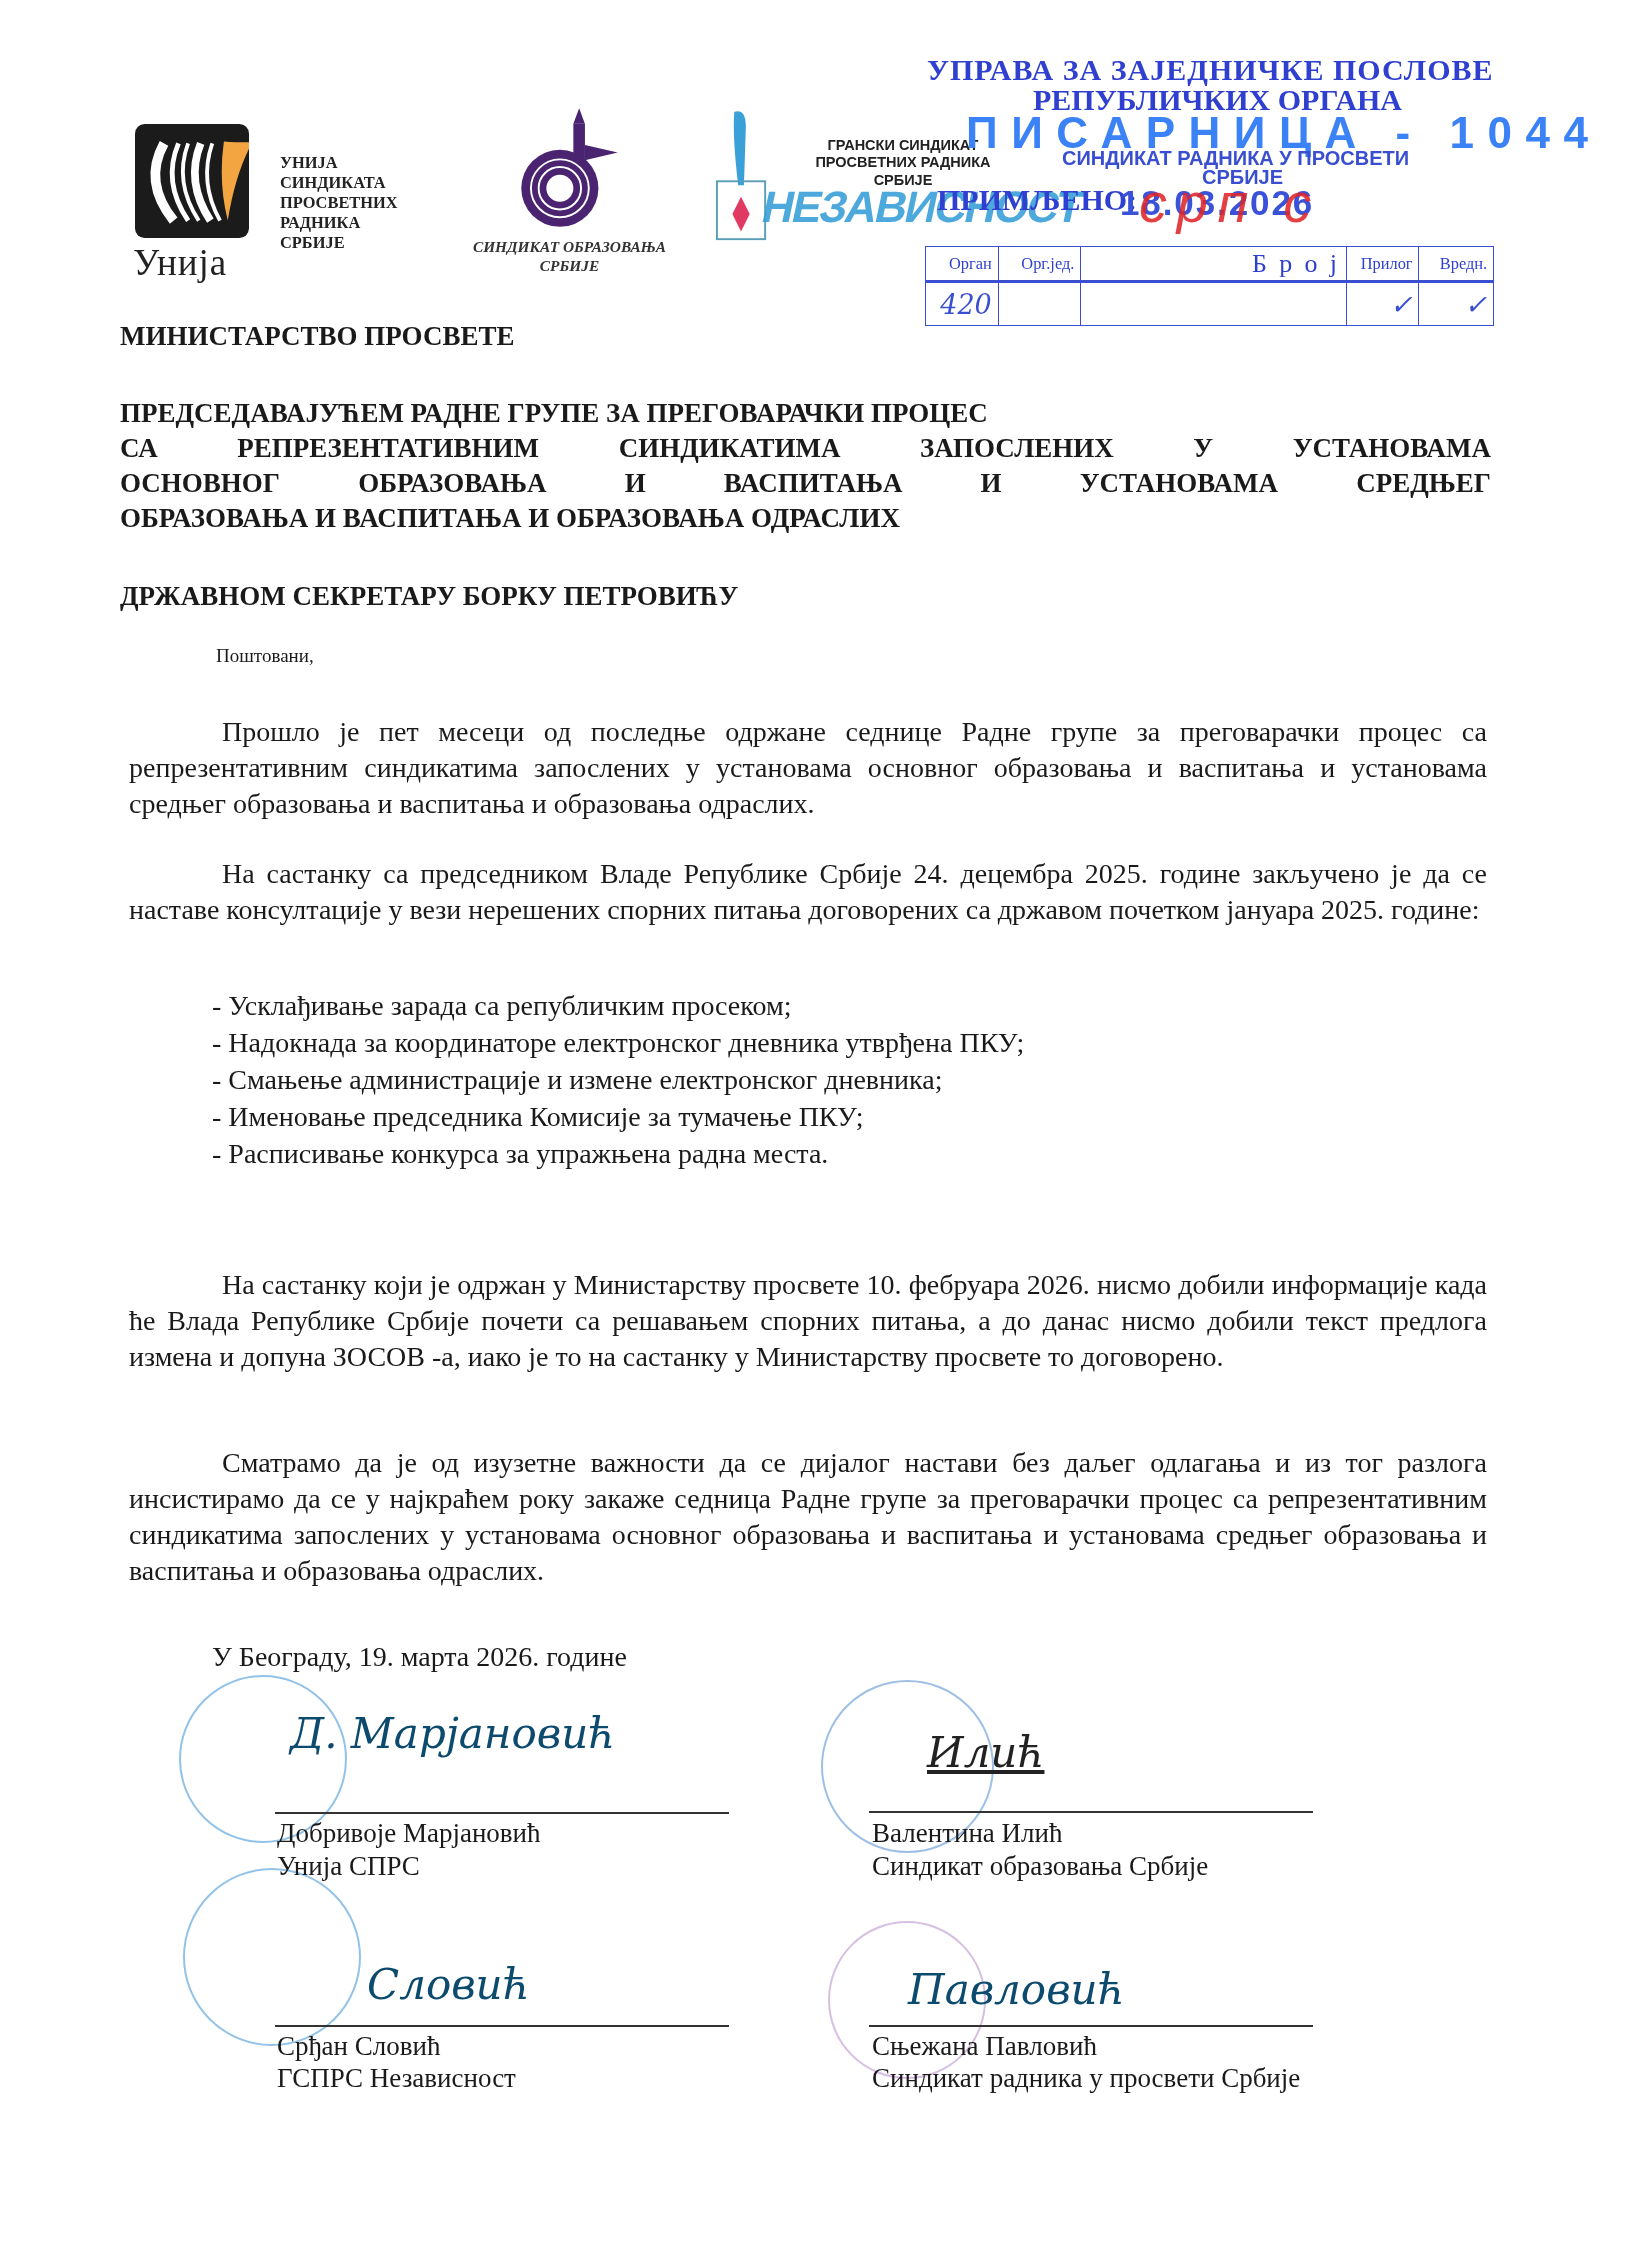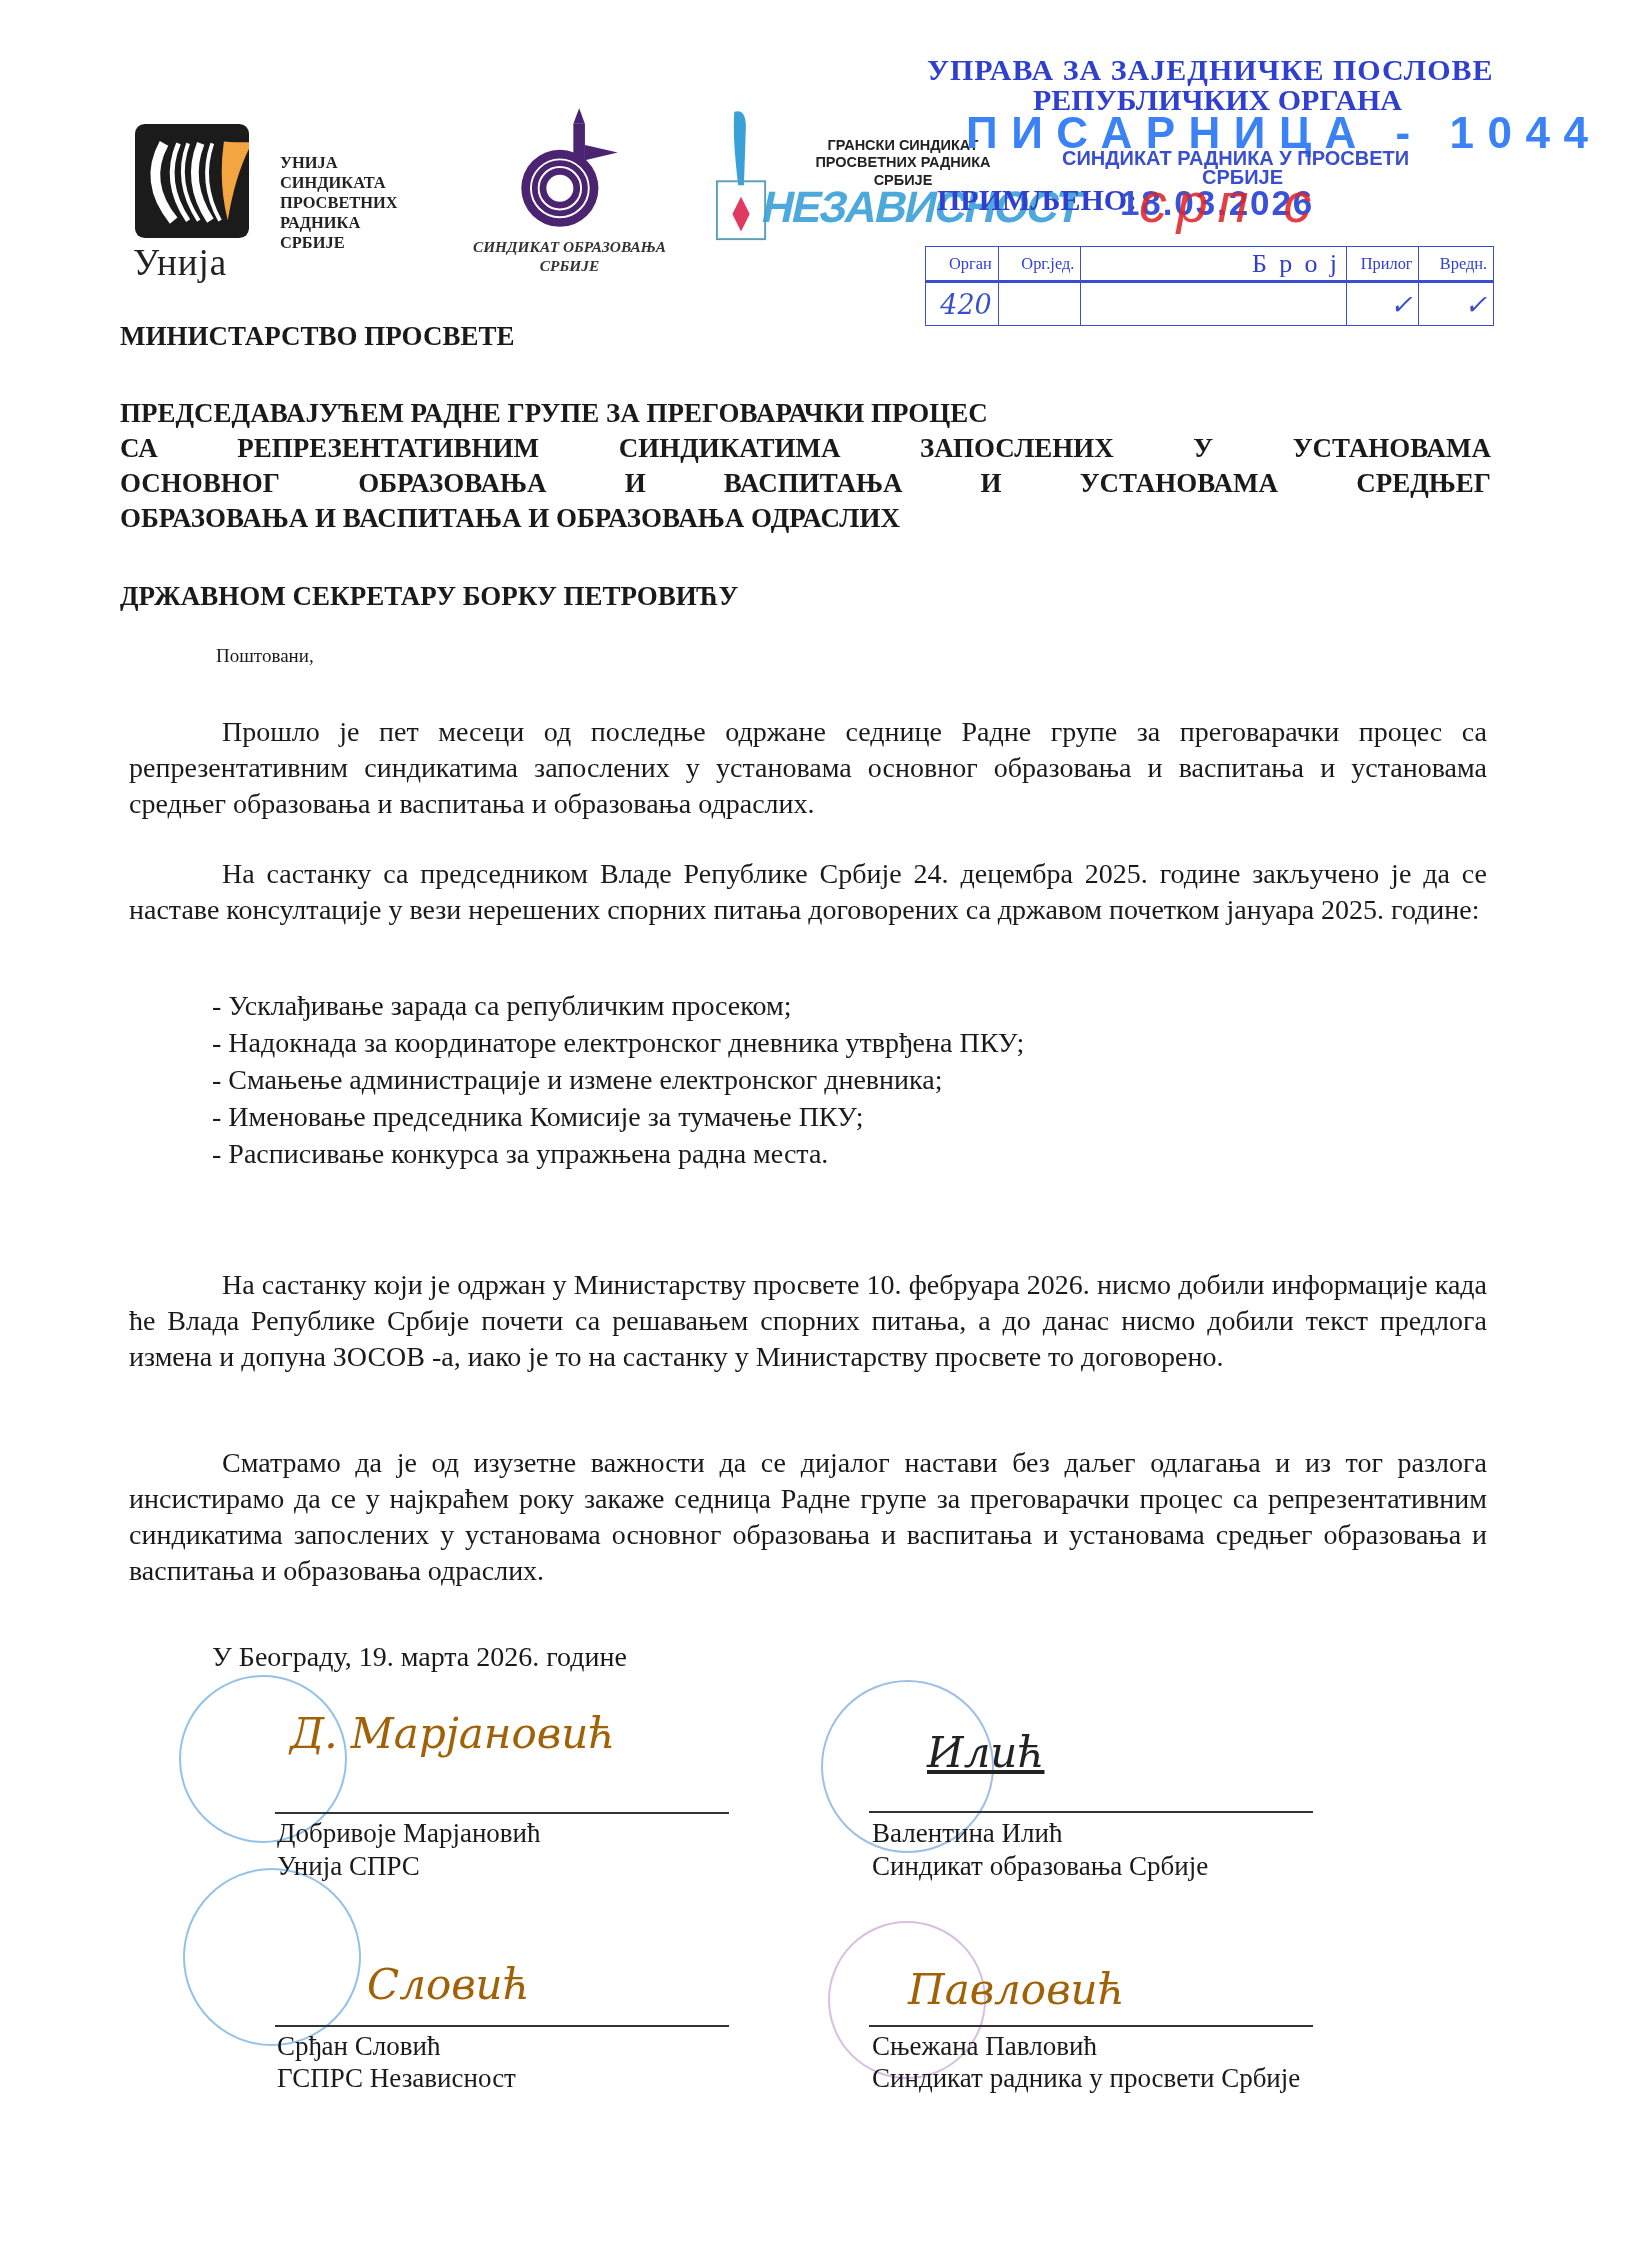--- a/index.html
+++ b/index.html
@@ -52,21 +52,21 @@
   .place { top: 1641px; left: 212px; font-size: 28px; }
 
   
   .seal { border-radius: 50%; border: 2.9px solid; opacity: .55; }
   .seal1 { left: 179px; top: 1675px; width: 164px; height: 164px; border-color: #3b8fd6; }
   .seal2 { left: 183px; top: 1868px; width: 174px; height: 174px; border-color: #3b8fd6; }
   .seal3 { left: 821px; top: 1680px; width: 169px; height: 169px; border-color: #4f8bd0; }
   .seal4 { left: 828px; top: 1921px; width: 154px; height: 154px; border-color: #b78bc9; }
   .sig-line { height: 1.9px; background: #333; }
   .sig-name, .sig-org { font-size: 27px; line-height: 32px; }
-  .sig-scrawl { font-family: "DejaVu Serif", serif; font-style: italic; font-size: 42px; color: #a16207; }
+  .sig-scrawl { font-family: "DejaVu Serif", serif; font-style: italic; font-size: 42px; color: #0c4a6e; }
 </style>
 </head>
 <body>
 
 <div class="abs unija-box">
   <svg width="114" height="114" viewBox="0 0 118 118">
     <path d="M30 20 Q8 60 40 100" stroke="#fff" stroke-width="10" fill="none"></path>
     <path d="M45 20 Q28 60 55 100" stroke="#fff" stroke-width="5" fill="none"></path>
     <path d="M55 20 Q40 60 66 100" stroke="#fff" stroke-width="4" fill="none"></path>
     <path d="M68 20 Q52 60 78 100" stroke="#fff" stroke-width="8" fill="none"></path>

